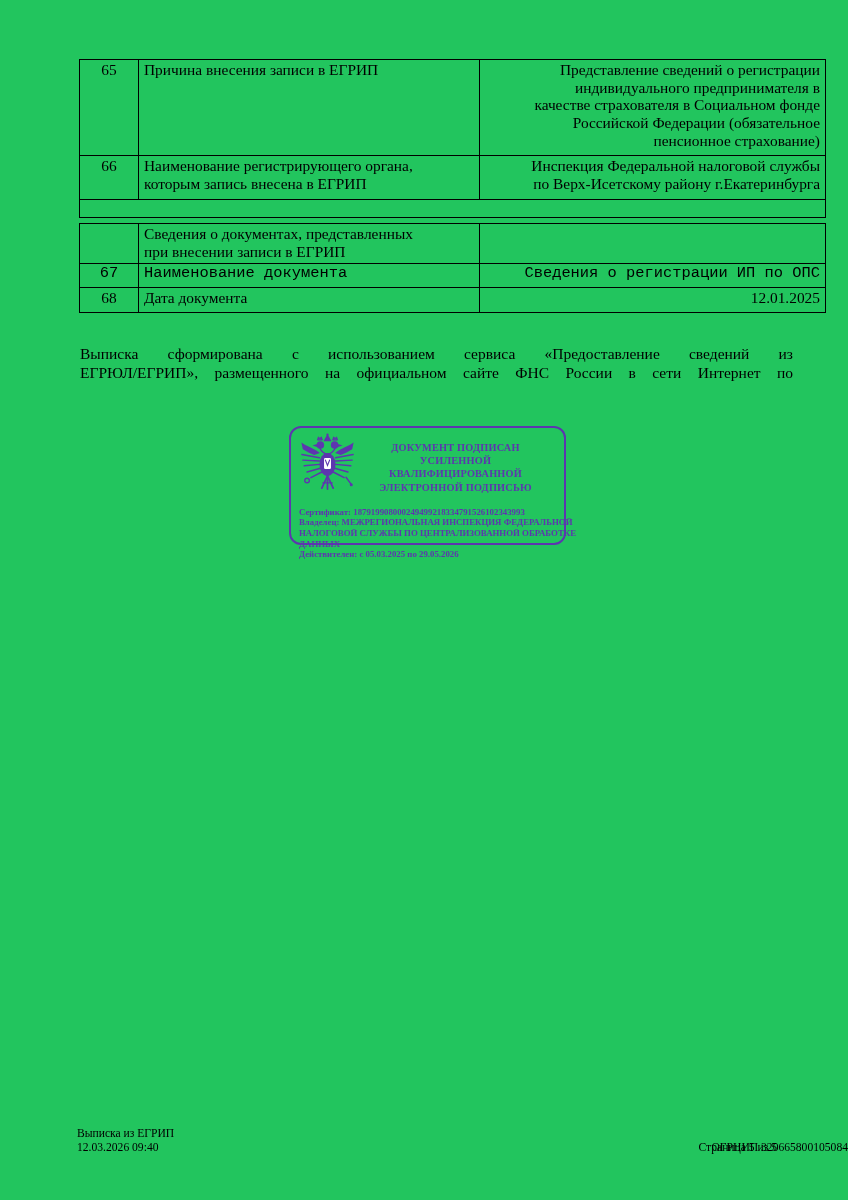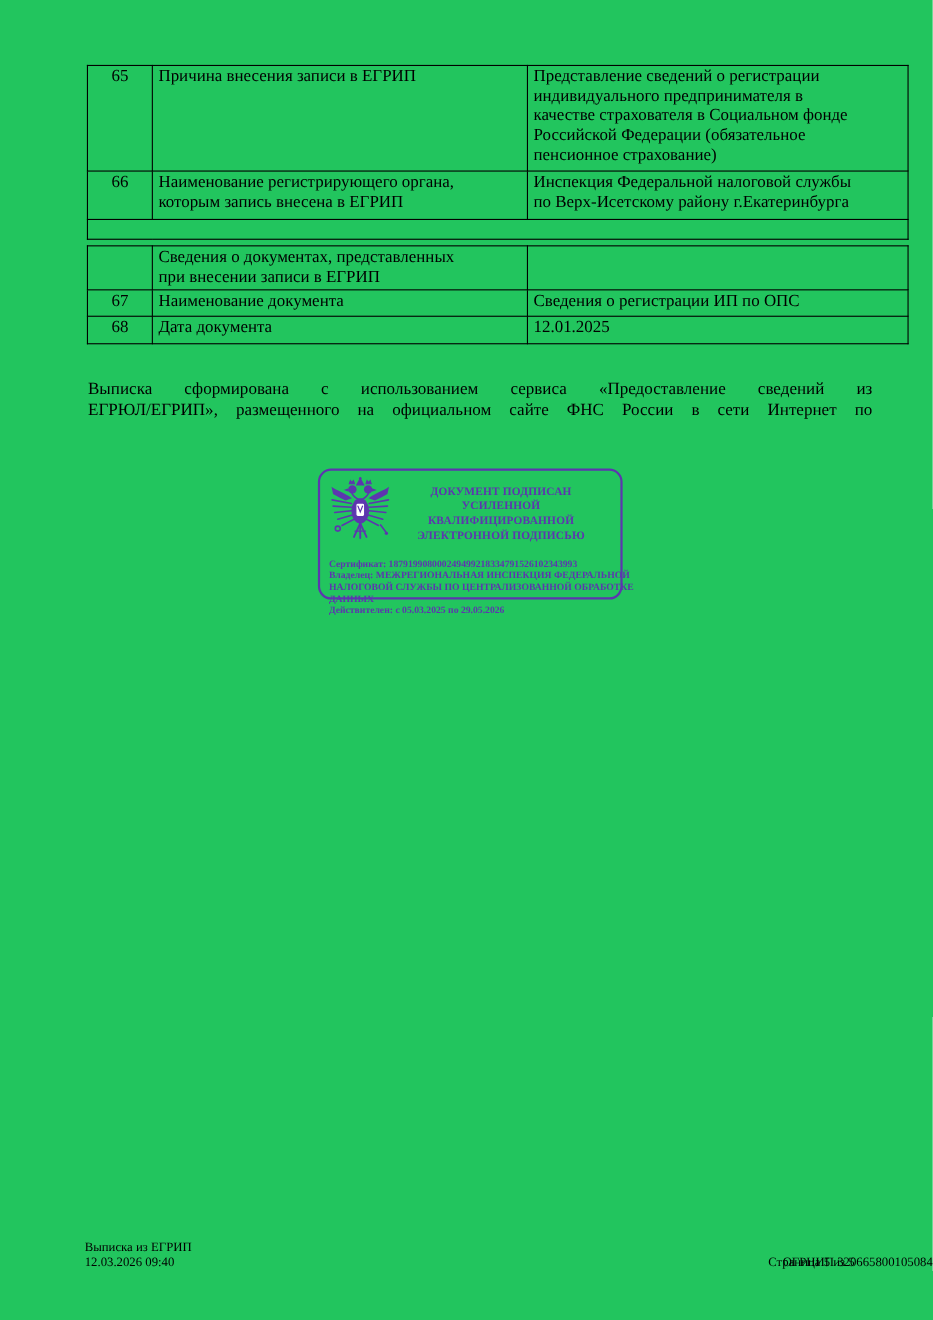--- a/index.html
+++ b/index.html
@@ -20,26 +20,26 @@
   }
   table.tbl td{
     border:1.6px solid #000;
     vertical-align:top;
     padding:1px 5px 2px 5px;
     font-size:15.4px;
     line-height:17.7px;
   }
   td.num{width:48px;text-align:center;padding-left:1px;padding-right:1px;}
   td.lbl{width:330px;}
-  td.val{width:335px;}
+  td.val{width:335px;text-align:right;}
   tr.r65 td{height:92px;}
   tr.r66 td{height:40px;}
   tr.rempty td{height:17px;padding:0;}
   tr.rhdr td{height:36px;}
-  tr.r67 td{height:20px;}
+  tr.r67 td{height:20px;font-family:Liberation Mono, monospace;}
   tr.r68 td{height:21px;}
   .tbl-b{margin-top:5px;border-radius:32px;}
   
   .note{
     position:absolute;left:80px;top:344px;width:713px;
     font-size:15.5px;line-height:19.2px;
   }
   .note .just{text-align:justify;text-align-last:justify;}
   
   .stamp{

